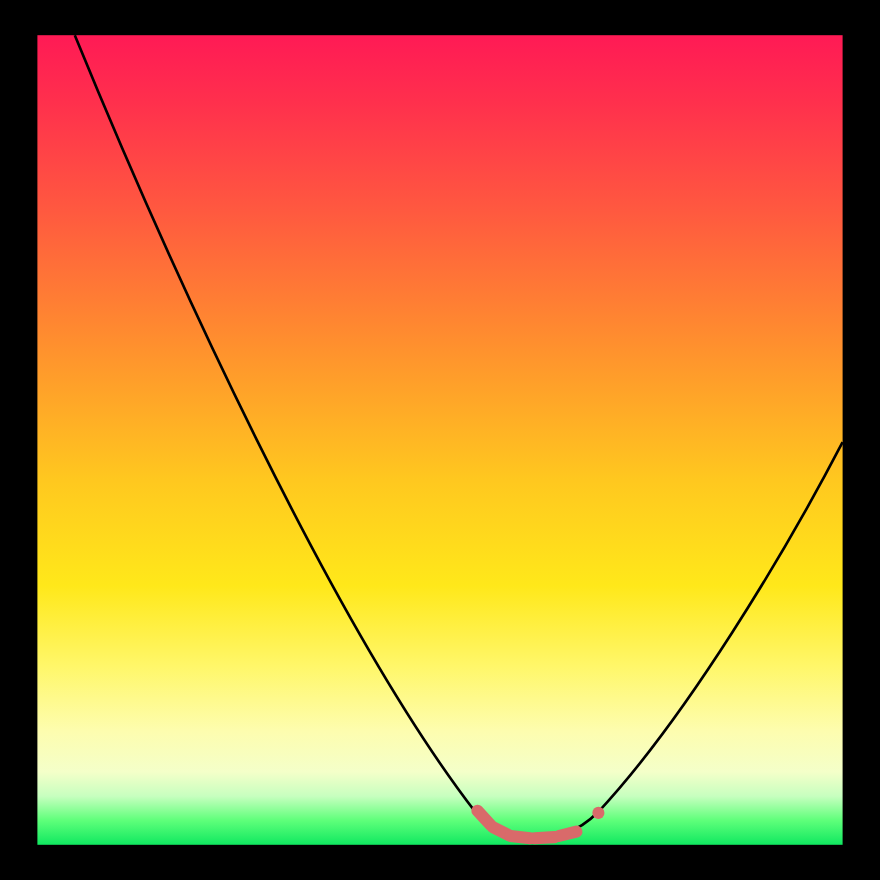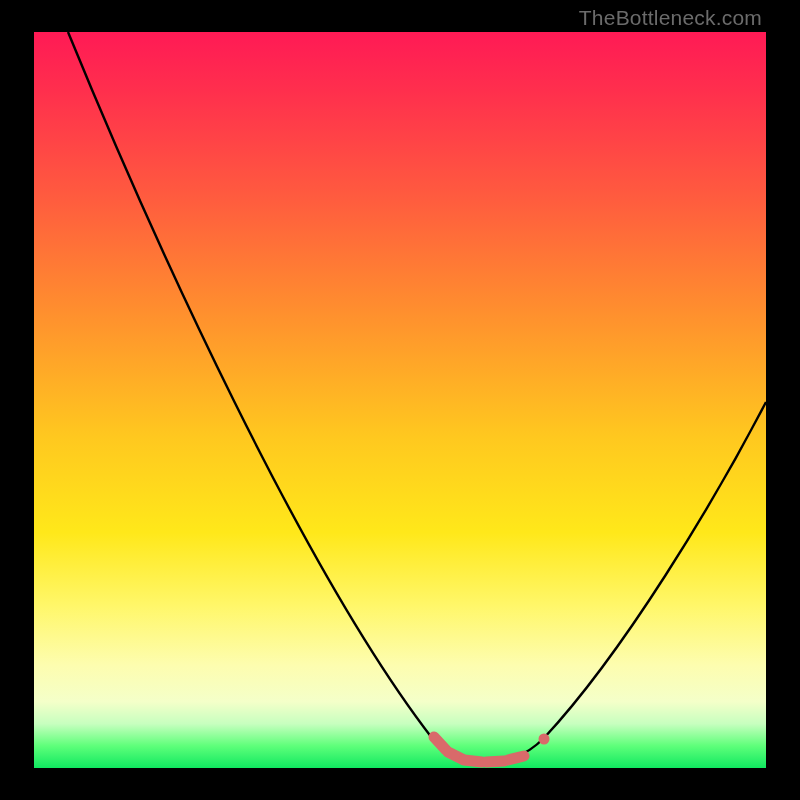--- a/index.html
+++ b/index.html
@@ -81,15 +81,14 @@
         <path d="M 414 720 L 428 727"></path>
         <path d="M 430 728 L 448 730"></path>
         <path d="M 452 730 L 470 729"></path>
         <path d="M 474 728 L 490 724"></path>
         <circle cx="510" cy="707" r="5.5" fill="#d96a6a" stroke="none"></circle>
       </g>
     </svg>
 
   </div>
 
-  <div class="watermark">TheBottleneck.com</div>
 
 </div>
 
 </body></html>

